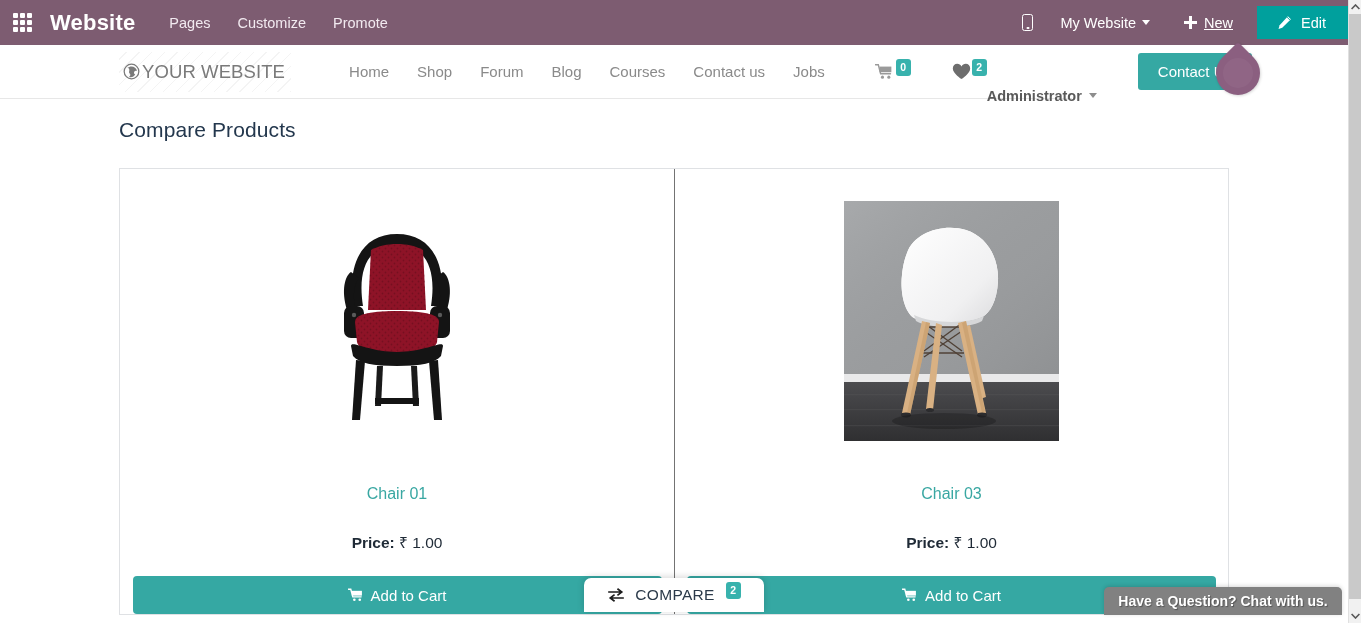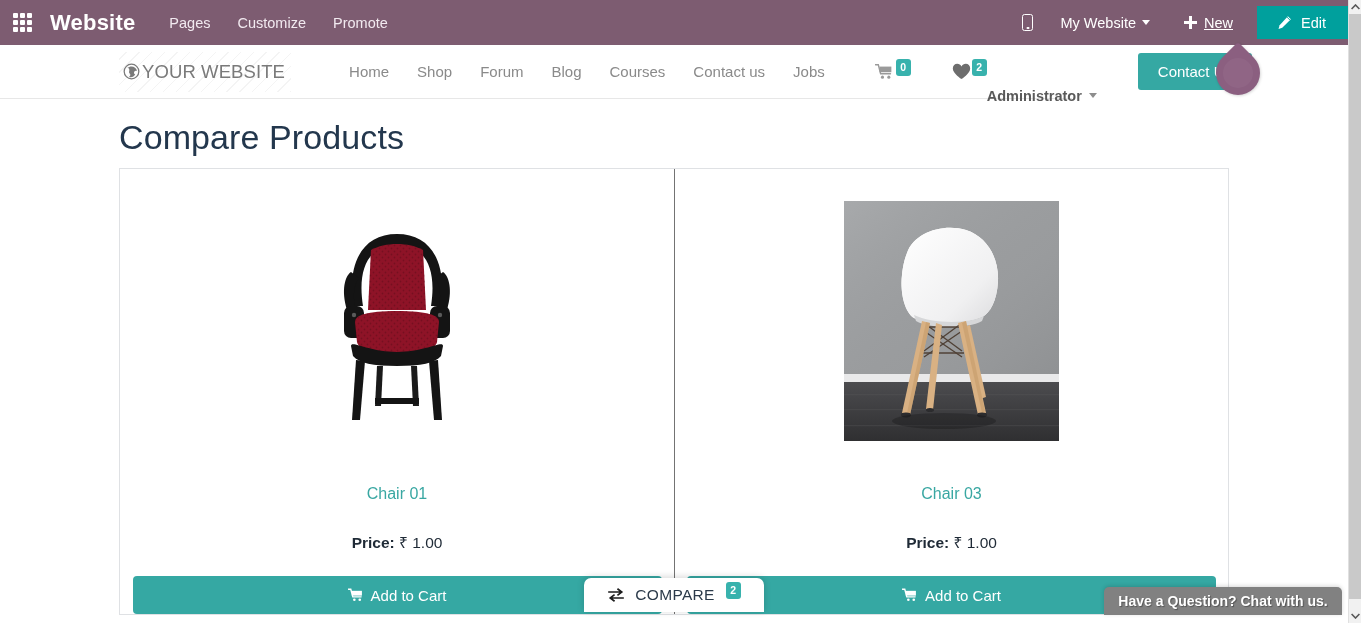--- a/index.html
+++ b/index.html
@@ -284,21 +284,21 @@
     inset: 7px;
     border-radius: 50%;
     background: rgba(255,255,255,0.045);
   }
 
   
   .page-title {
     position: absolute;
     left: 119px;
     top: 118px;
-    font-size: 34px;
+    font-size: 21px;
     color: #23374d;
     font-weight: 400;
     letter-spacing: 0.1px;
   }
 
   .compare-table {
     position: absolute;
     left: 119px;
     top: 168px;
     width: 1110px;

